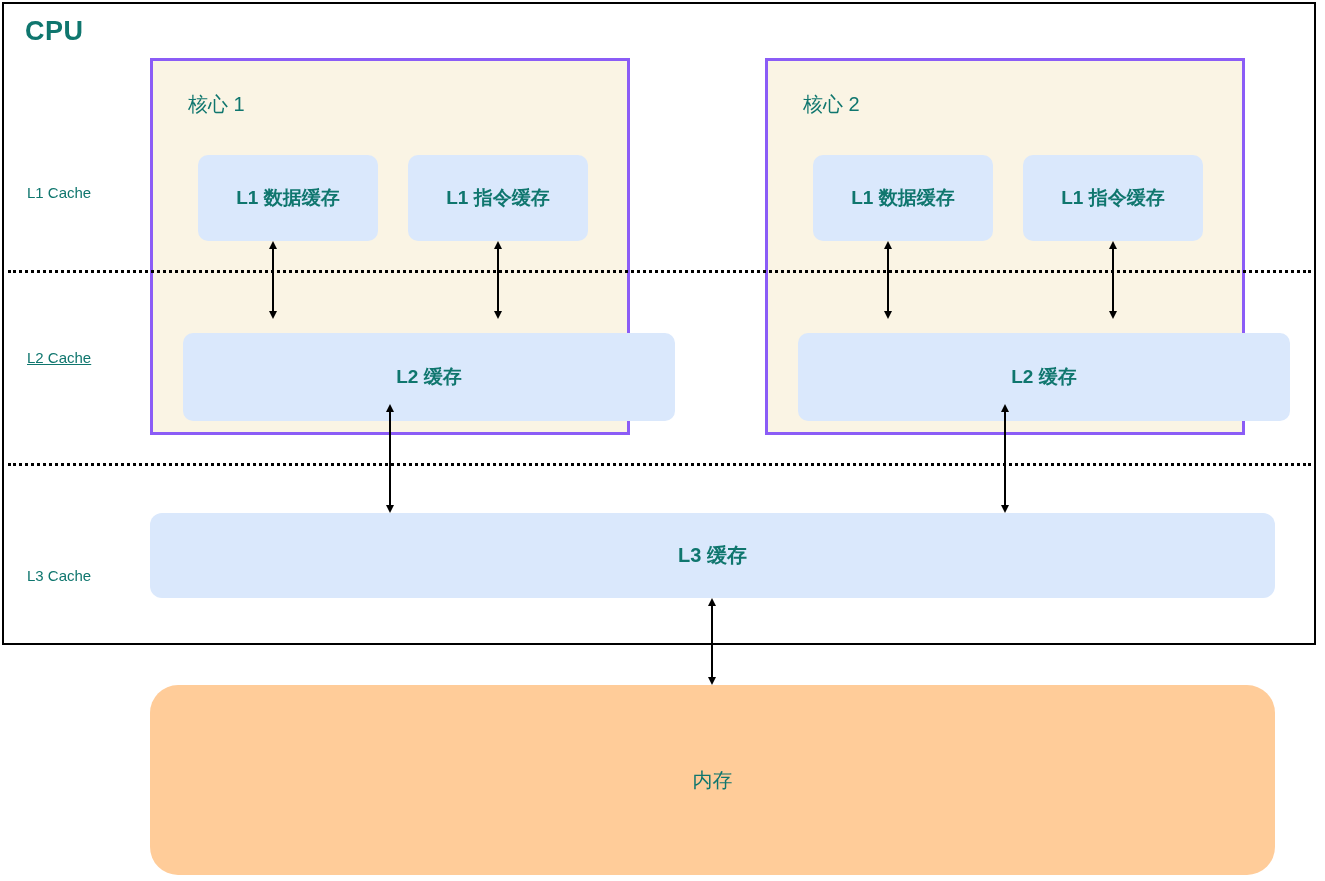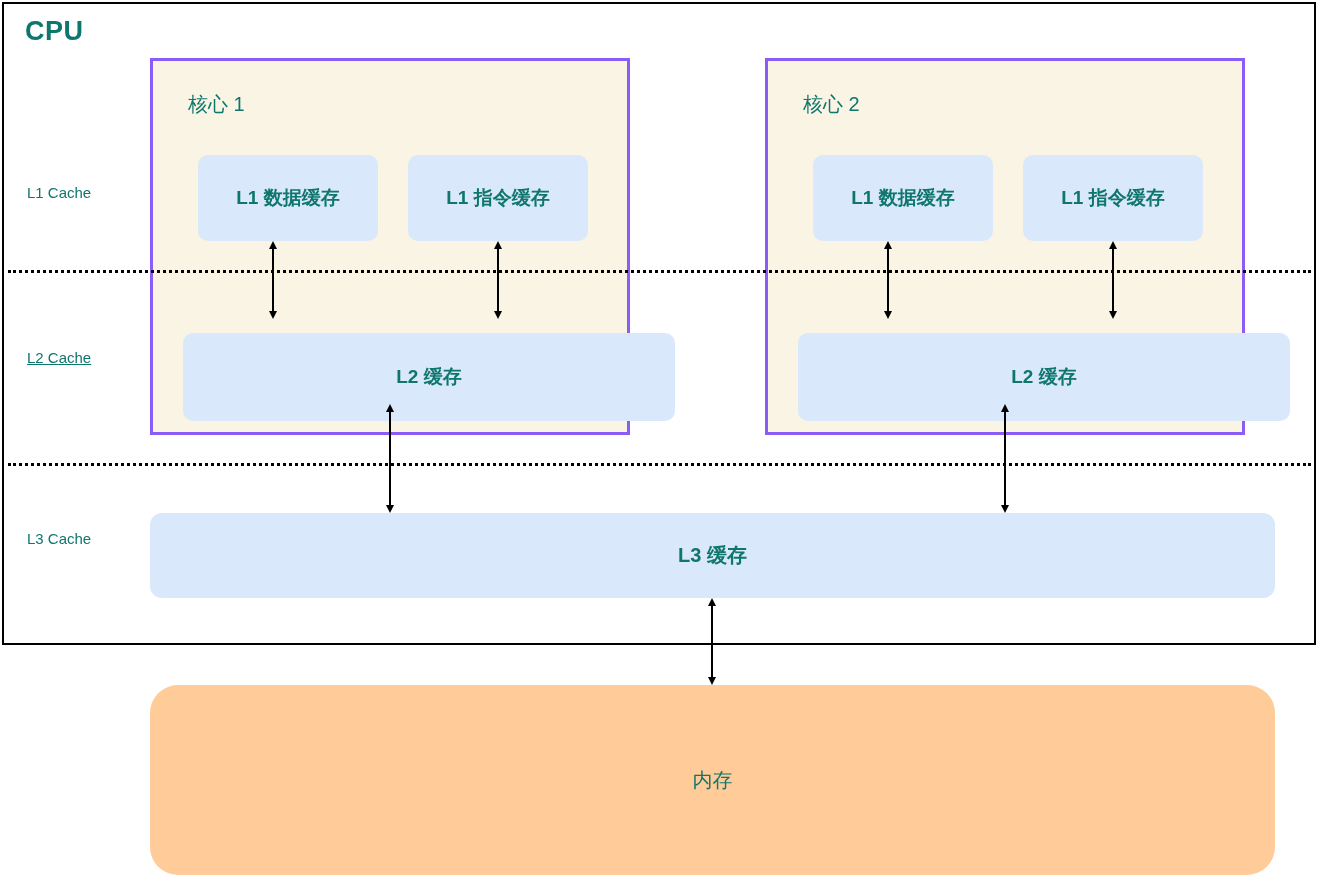--- a/index.html
+++ b/index.html
@@ -17,21 +17,21 @@
   }
   .cpu-title{
     position:absolute;left:25px;top:16px;
     font-size:27px;font-weight:bold;letter-spacing:.5px;
   }
   .row-label{
     position:absolute;left:27px;font-size:15px;white-space:nowrap;
   }
   .row-label.l1{top:184px;}
   .row-label.l2{top:349px;text-decoration:underline;}
-  .row-label.l3{top:530px;}
+  .row-label.l3{top:567px;}
   .core{
     position:absolute;top:58px;width:480px;height:377px;
     background:var(--core-bg,#FAF4E4);
     border:3px solid #8b5cf6;box-sizing:border-box;
   }
   .core.core1{left:150px;}
   .core.core2{left:765px;}
   .core-label{
     position:absolute;left:35px;top:30px;font-size:20px;white-space:nowrap;
   }

